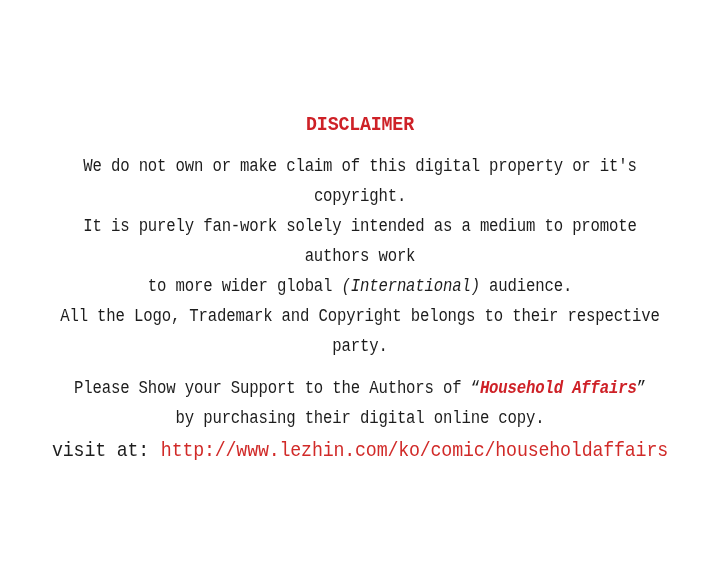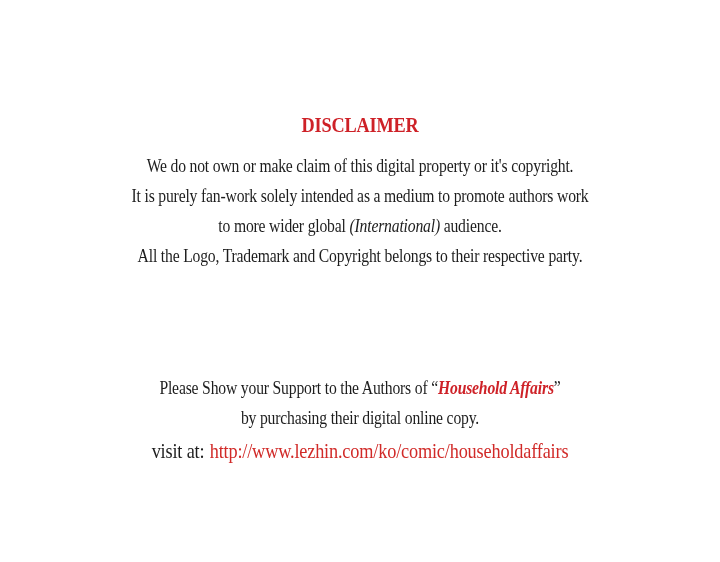--- a/index.html
+++ b/index.html
@@ -7,21 +7,21 @@
     padding: 0;
     background: #ffffff;
   }
   .page {
     position: relative;
     width: 720px;
     height: 466px;
     margin: 0 auto;
     background: var(--bg, #ffffff);
     overflow: hidden;
-    font-family: Liberation Serif, serif;
+    font-family: Liberation Mono, monospace;
     color: var(--text, #1d1d1d);
   }
   .line-block {
     position: absolute;
     left: 0;
     right: 0;
     text-align: center;
     transform: scaleX(0.87);
     transform-origin: 50% 50%;
     letter-spacing: -0.2px;

